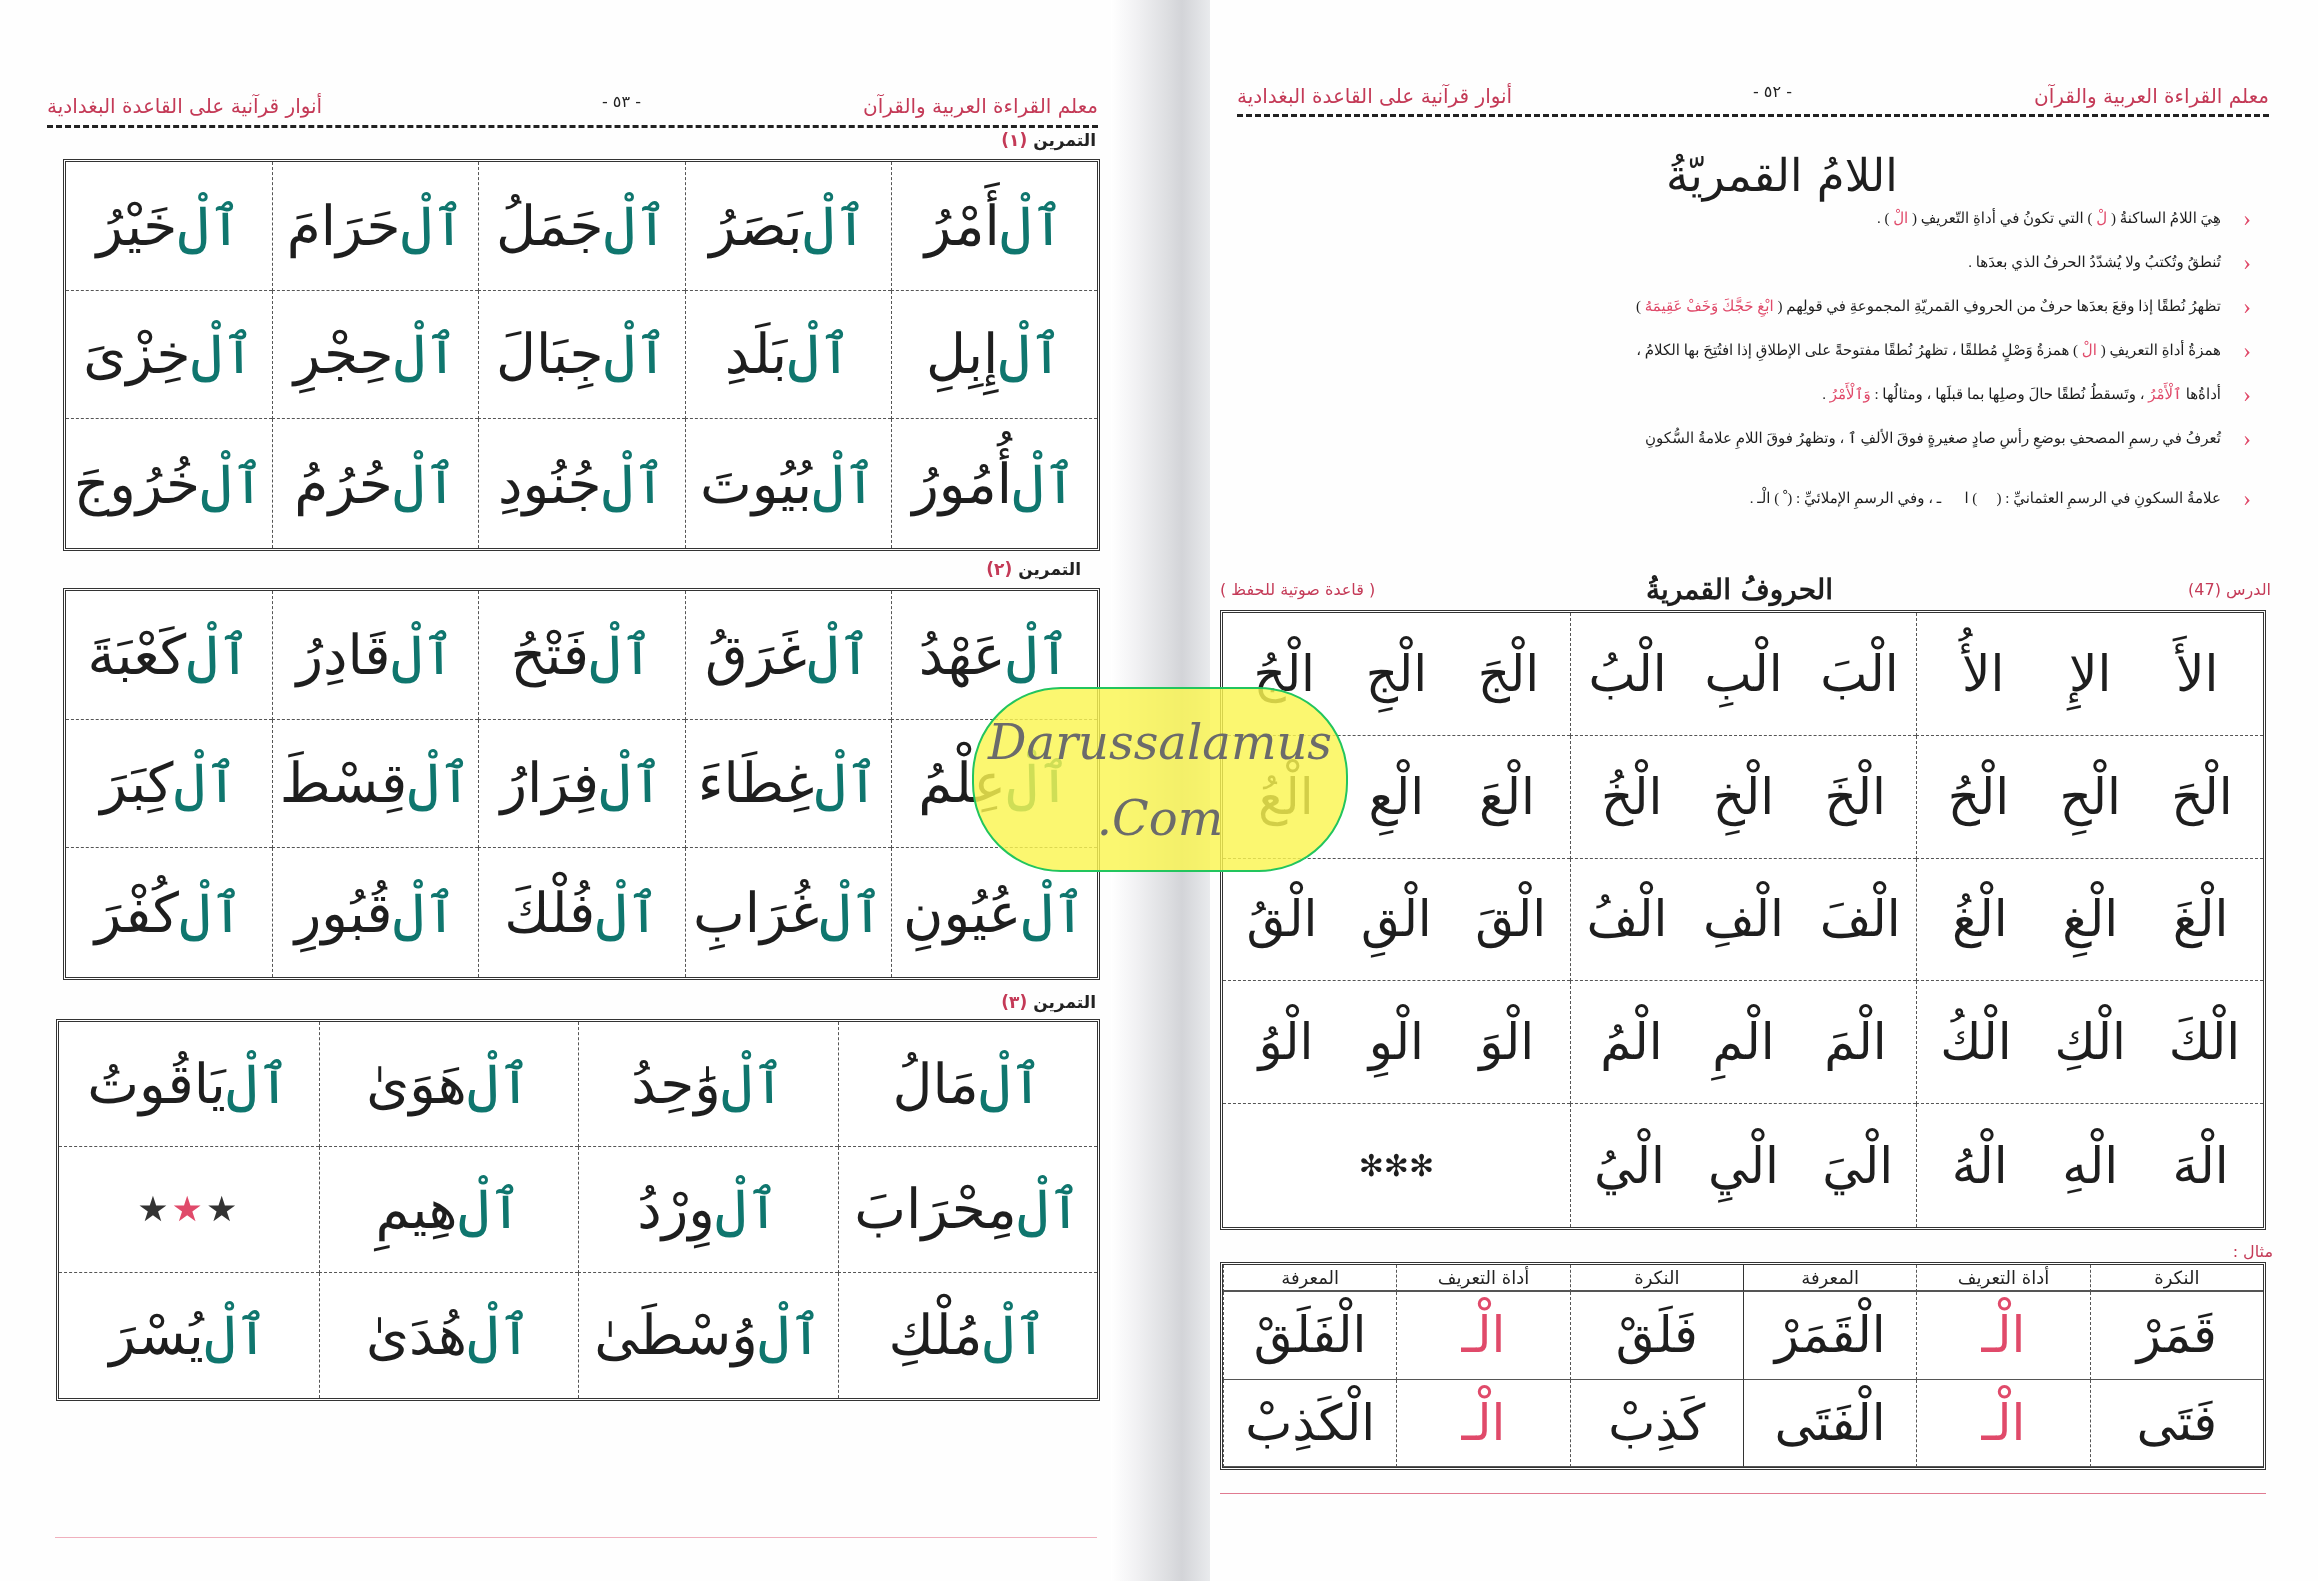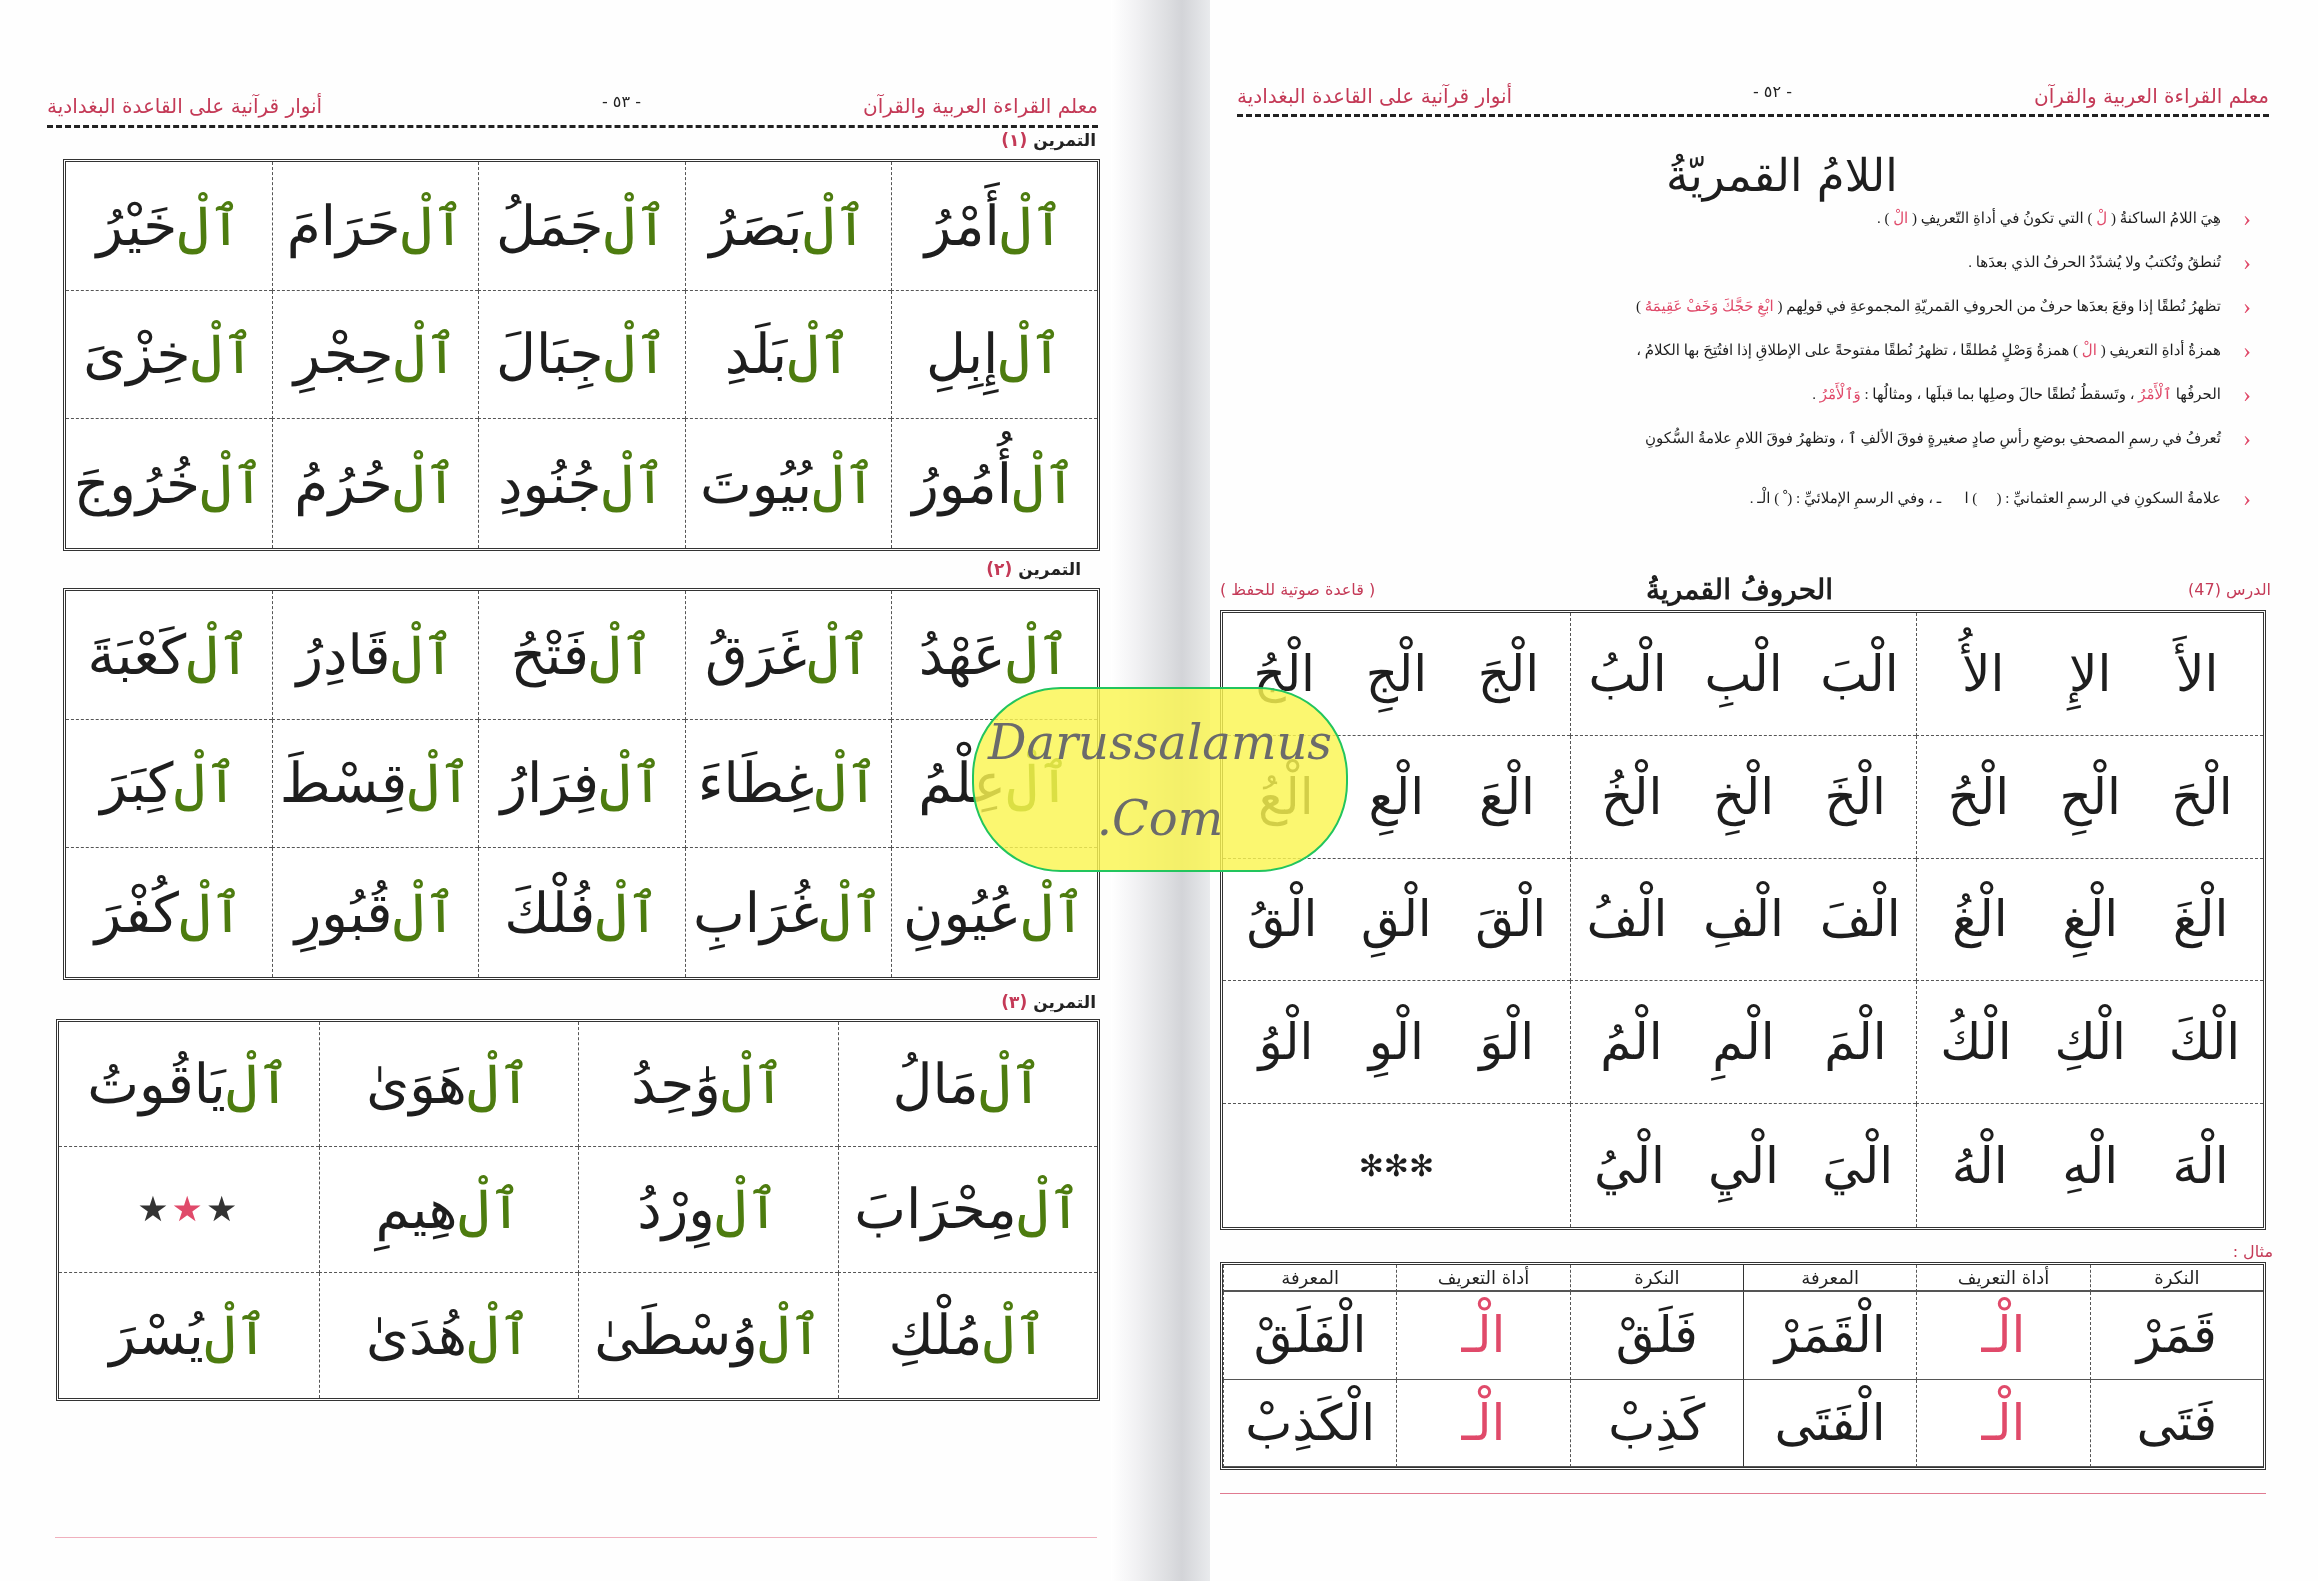--- a/index.html
+++ b/index.html
@@ -23,21 +23,21 @@
   .ex-label { position:absolute; font-size:17px; font-weight:bold; color:#222; direction:rtl; white-space:nowrap; }
   .ex-label .num { color:#c43a57; }
 
   .grid { position:absolute; border:3px double #333; box-sizing:border-box; display:grid; background:#fff; }
   .cell {
     display:flex; align-items:center; justify-content:center;
     border-left:1px dashed #555; border-bottom:1px dashed #555;
     box-sizing:border-box; direction:rtl;
     font-family:"DejaVu Serif", serif; font-size:55px; color:#1e1e1e; white-space:nowrap;
   }
-  .cell .al { color:#4d7c0f; }
+  .cell .al { color:#0f766e; }
   .no-left { border-left:none; }
   .no-bottom { border-bottom:none; }
   .stars { font-size:35px; letter-spacing:3px; color:#333; }
   .stars .mid { color:#e04a6a; }
 
   .quran-line { position:absolute; direction:rtl; font-family:"DejaVu Serif", serif; font-size:44px; white-space:nowrap; color:#1e1e1e; }
   .quran-line .red { color:#e04a6a; }
   .orn { font-size:30px; color:#333; }
 
   .title-big { position:absolute; font-family:"DejaVu Serif", serif; font-size:45px; color:#1e1e1e; direction:rtl; white-space:nowrap; }
@@ -281,21 +281,21 @@
     <div class="hdr-rule" style="top:30px;"></div>
   </div>
 
   <div class="title-big" style="left:456px; top:149px;">اللامُ القمريّةُ</div>
 
   <div class="bullets" id="bullets" style="right:67px; top:198px;">
       <div class="bullet"><span>هِيَ اللامُ الساكنةُ ( </span><span class="red">لْ</span><span> ) التي تكونُ في أداةِ التّعريفِ ( </span><span class="red">الْ</span><span> ) .</span></div>
       <div class="bullet"><span>تُنطقُ وتُكتبُ ولا يُشدّدُ الحرفُ الذي بعدَها .</span><span class="red"></span><span></span><span class="red"></span><span></span></div>
       <div class="bullet"><span>تظهرُ نُطقًا إذا وقعَ بعدَها حرفٌ من الحروفِ القمريّةِ المجموعةِ في قولِهم ( </span><span class="red">ابْغِ حَجَّكَ وَخَفْ عَقِيمَهُ</span><span> )</span><span class="red"></span><span></span></div>
       <div class="bullet"><span>همزةُ أداةِ التعريفِ ( </span><span class="red">الْ</span><span> ) همزةُ وَصْلٍ مُطلقًا ، تظهرُ نُطقًا مفتوحةً على الإطلاقِ إذا افتُتِحَ بها الكلامُ ،</span><span class="red"></span><span></span></div>
-      <div class="bullet"><span>الحرفُها  </span><span class="red">ٱلْأَمْرُ</span><span>  ، وتَسقطُ نُطقًا حالَ وصلِها بما قبلَها ، ومثالُها : </span><span class="red">وَٱلْأَمْرُ</span><span> .</span></div>
+      <div class="bullet"><span>أداةُها  </span><span class="red">ٱلْأَمْرُ</span><span>  ، وتَسقطُ نُطقًا حالَ وصلِها بما قبلَها ، ومثالُها : </span><span class="red">وَٱلْأَمْرُ</span><span> .</span></div>
       <div class="bullet" style="margin-bottom: 20px;"><span>تُعرفُ في رسمِ المصحفِ بوضعِ رأسِ صادٍ صغيرةٍ فوقَ الألفِ ٱ ، وتظهرُ فوقَ اللامِ علامةُ السُّكونِ</span><span class="red"></span><span></span><span class="red"></span><span></span></div>
       <div class="bullet"><span>علامةُ السكونِ في الرسمِ العثمانيِّ : ( ۡ ) الۡـ ، وفي الرسمِ الإملائيِّ : ( ْ ) الْـ .</span><span class="red"></span><span></span><span class="red"></span><span></span></div>
     </div>
 
   <div class="sec-head" style="left:0; top:573px; width:1061px; height:35px;">
     <span class="sec-lesson" style="position:absolute; right:0; top:7px;">الدرس (47)</span>
     <span class="sec-title" style="position:absolute; left:436px; top:0;">الحروفُ القمريةُ</span>
     <span class="sec-note" style="position:absolute; left:10px; top:7px;">( قاعدة صوتية للحفظ )</span>
   </div>
 

